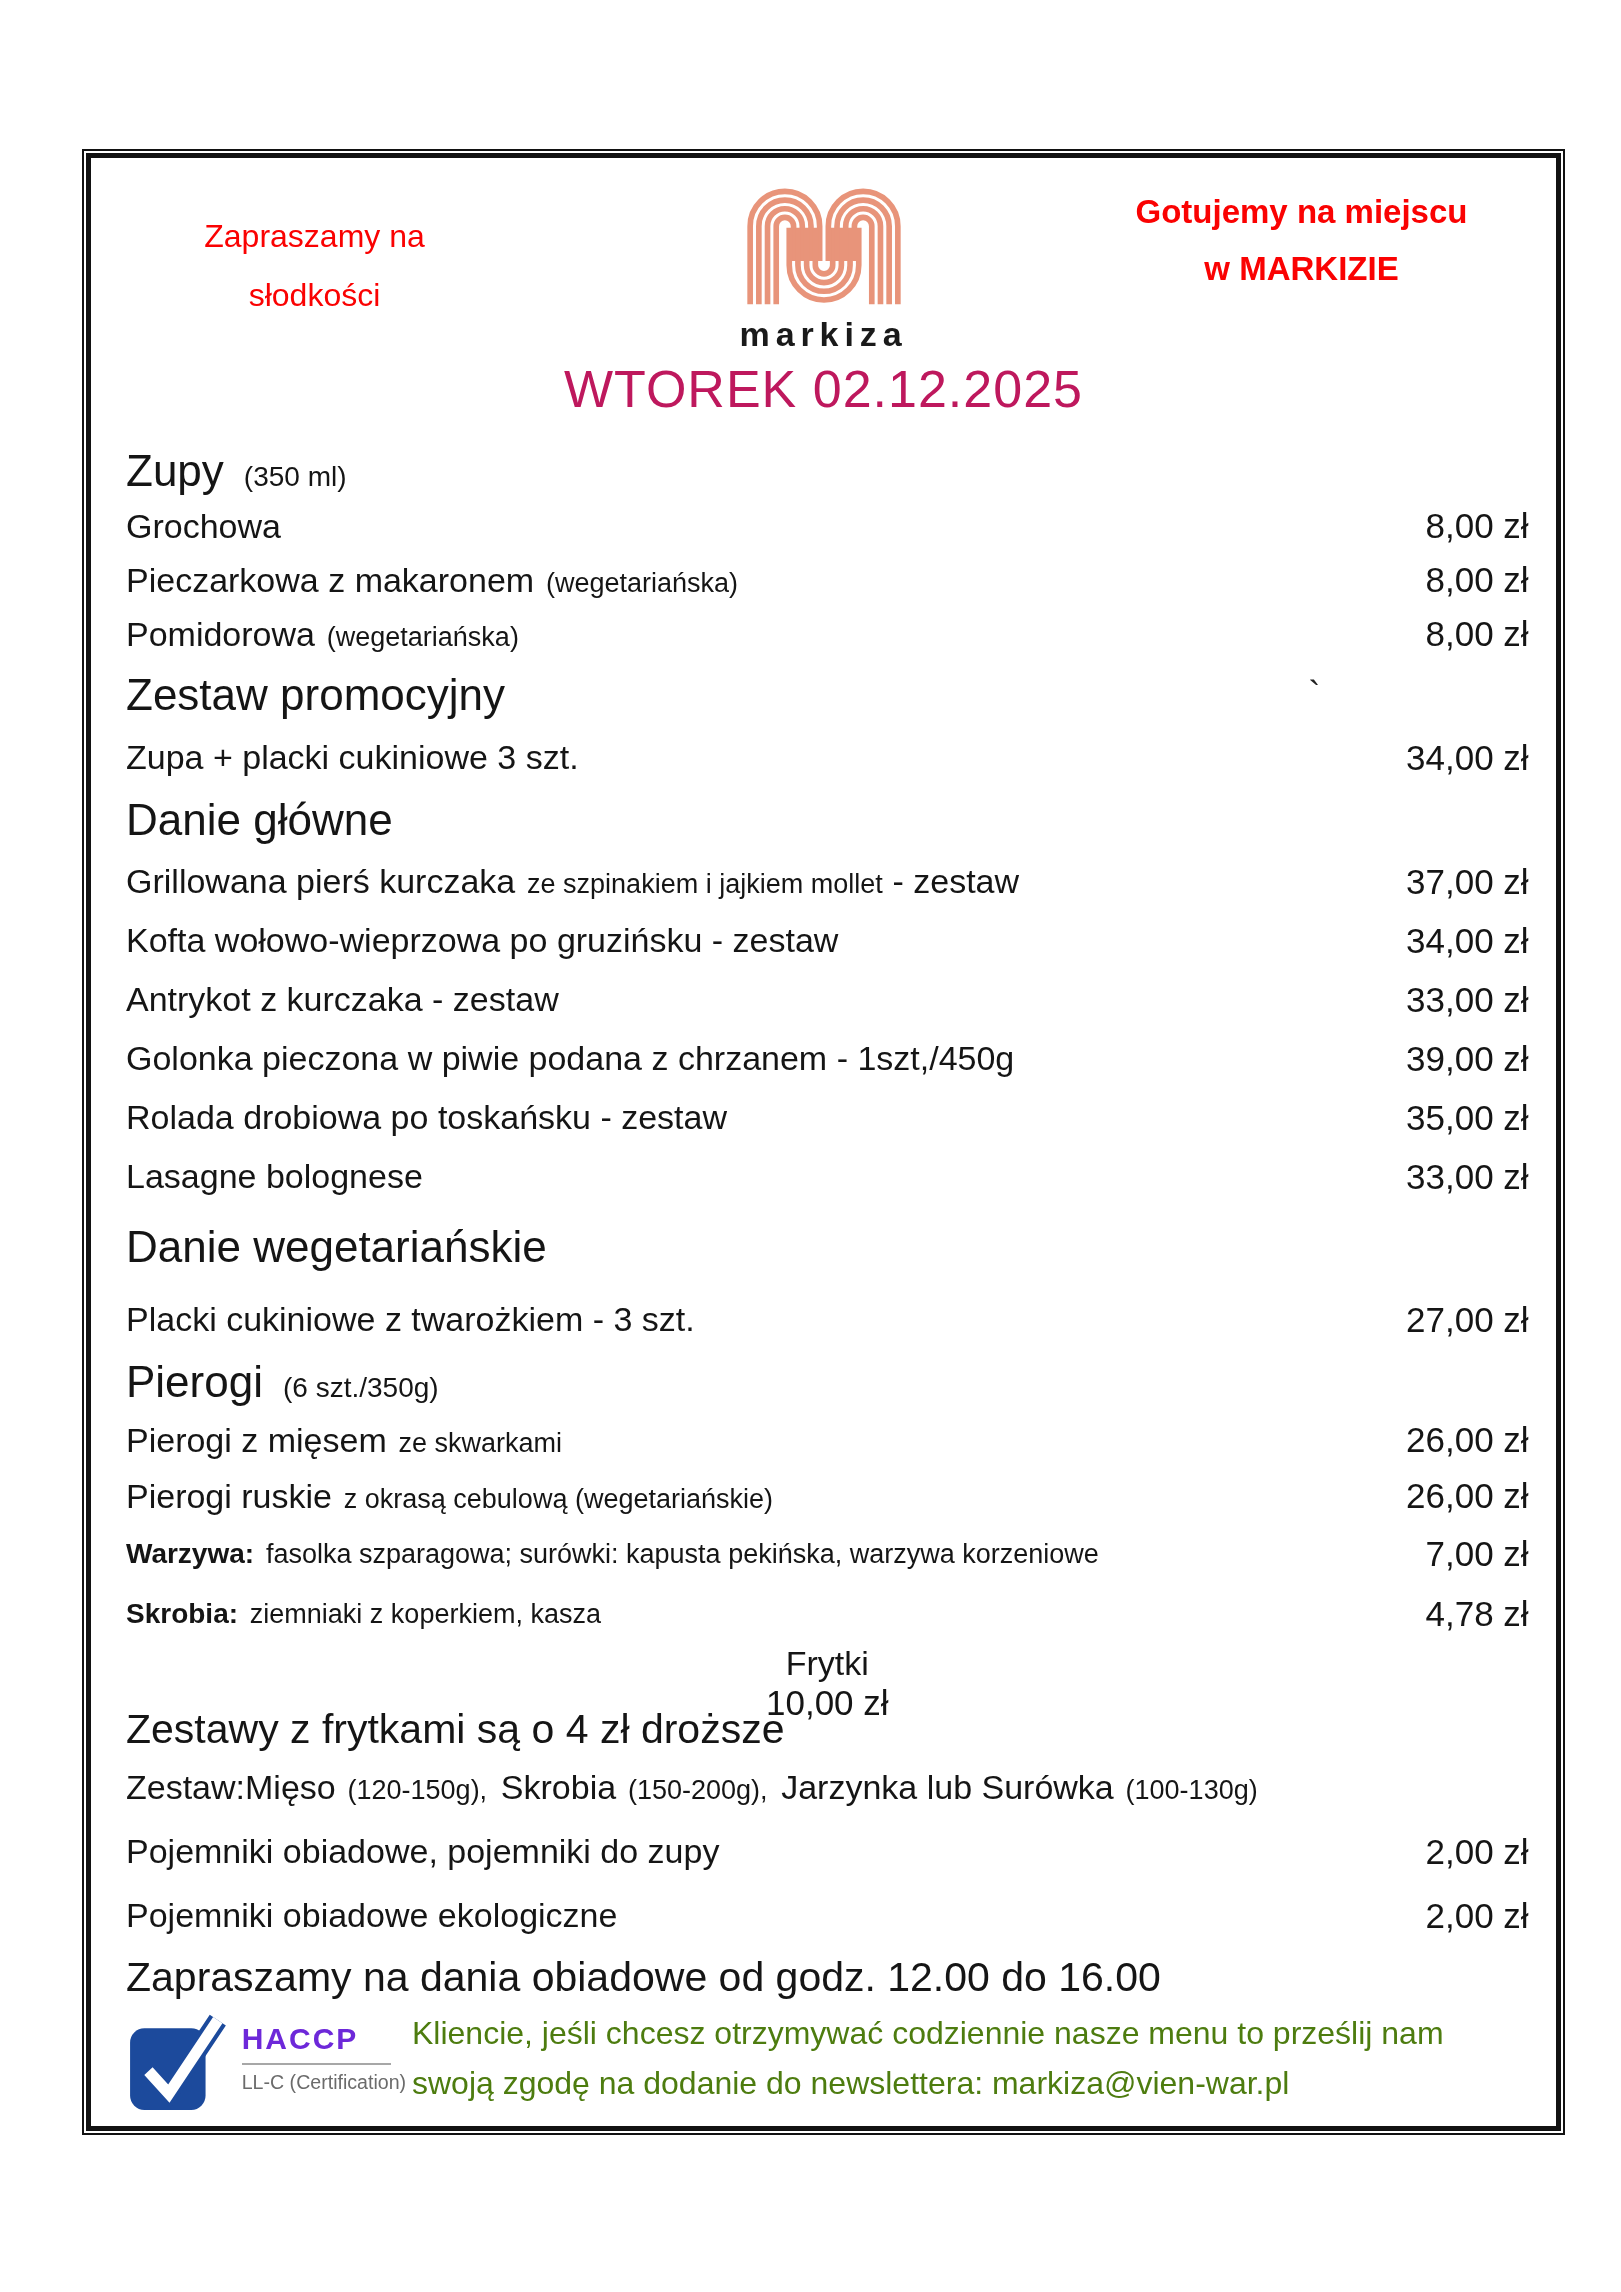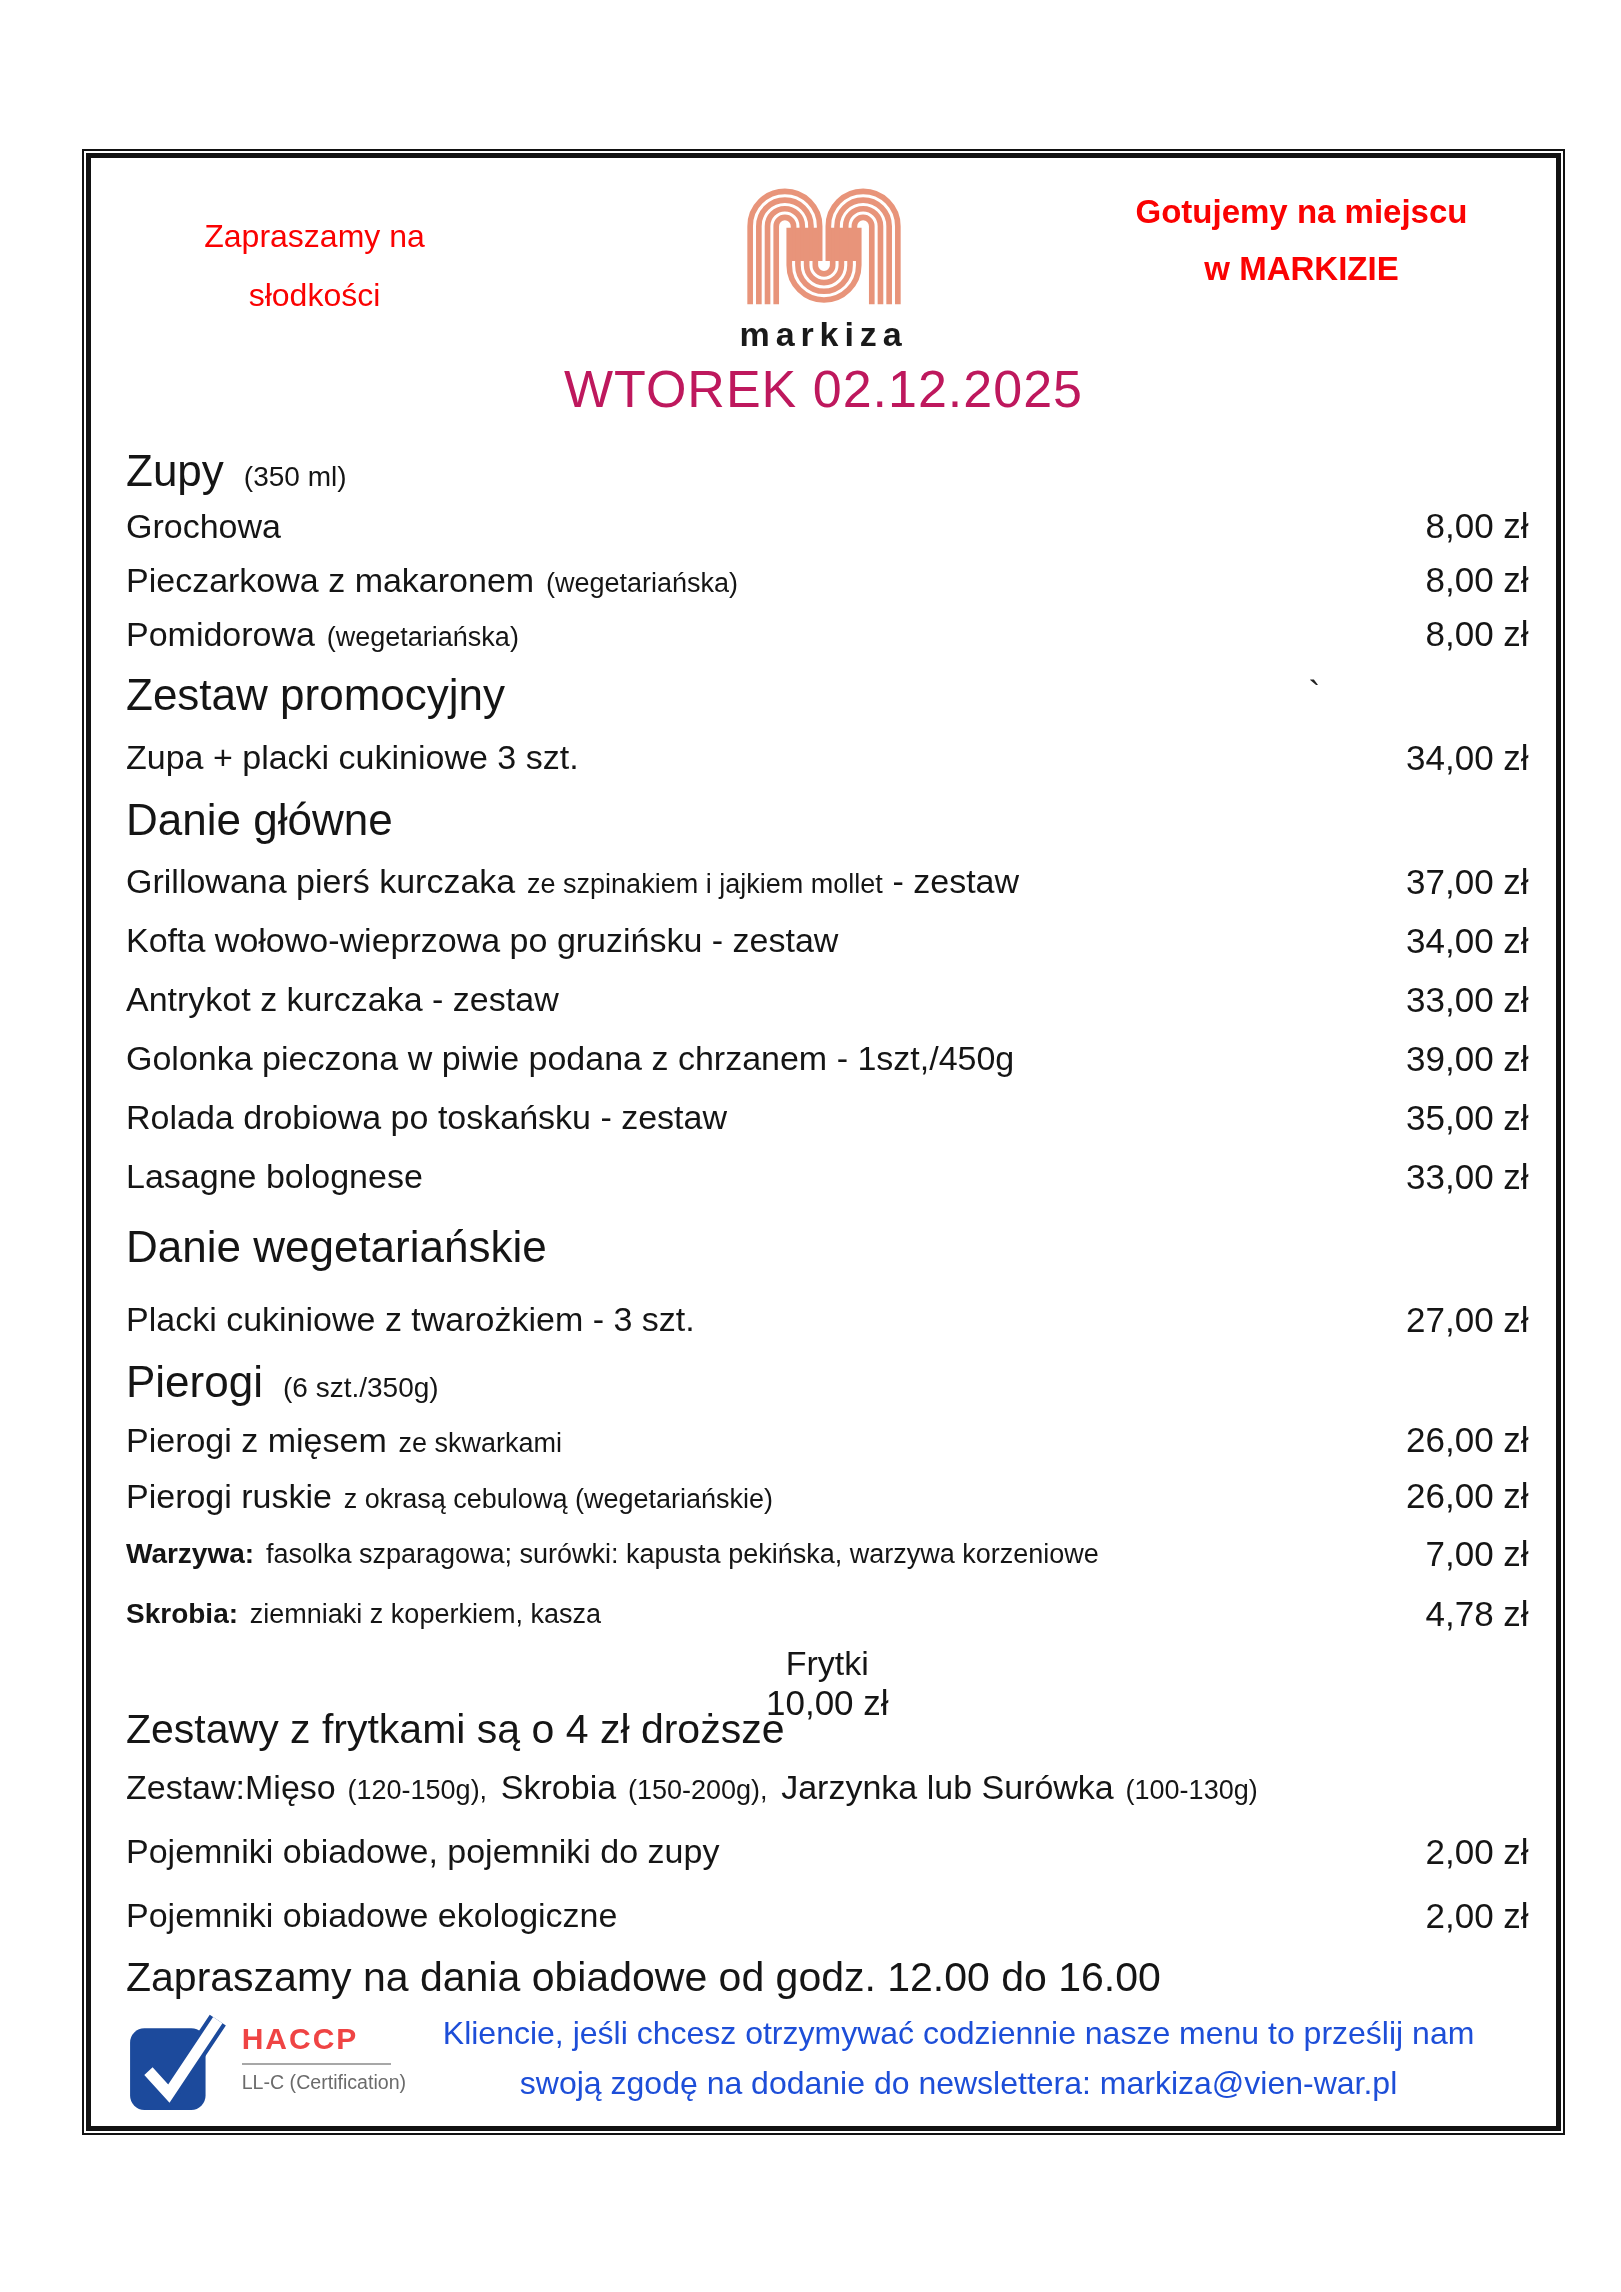--- a/index.html
+++ b/index.html
@@ -38,25 +38,25 @@
   .price{font-size:35px;white-space:nowrap;}
   .note{font-size:41px;font-weight:400;}
   .note.b{font-weight:500;}
   .stray{font-size:37px;margin-right:208px;color:#222;}
   .p{font-size:34px;margin-right:11.8px;}
   .ps{font-size:27px;margin-right:13.7px;}
 
   
   .footer{position:absolute;left:35px;right:27.4px;top:1848px;height:120px;}
   .haccp{position:absolute;left:0;top:7.8px;display:flex;gap:13.7px;align-items:flex-start;}
-  .haccp-acr{font-size:30px;font-weight:700;color:#ef4444;letter-spacing:2px;margin-top:7.8px;}
+  .haccp-acr{font-size:30px;font-weight:700;color:#6d28d9;letter-spacing:2px;margin-top:7.8px;}
   .haccp-rule{height:2px;background:#a7a7a7;width:149px;margin:7.8px 0 5.9px;}
   .haccp-sub{font-size:19.6px;color:#6b6b6b;}
-  .newsletter{position:absolute;left:286px;right:23.5px;top:2px;text-align:center;
-    color:#1d4ed8;font-size:32px;line-height:50px;font-weight:500;}
+  .newsletter{position:absolute;left:286px;right:23.5px;top:2px;text-align:left;
+    color:#4d7c0f;font-size:32px;line-height:50px;font-weight:500;}
 </style>
 </head>
 <body>
 
 <div class="frame">
   <div class="frame-inner">
     <div class="content">
 
       <div class="note-left">
         <div>Zapraszamy na</div>

